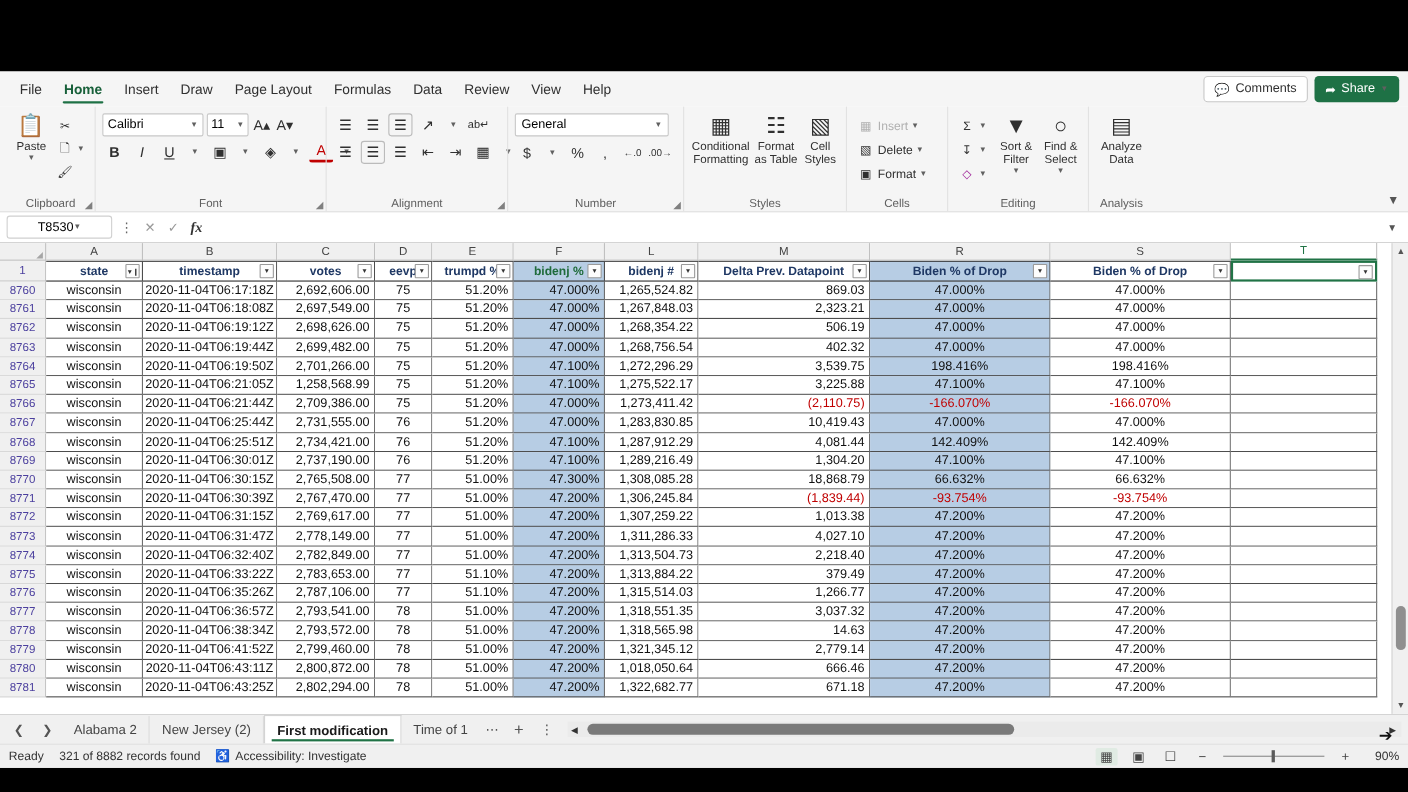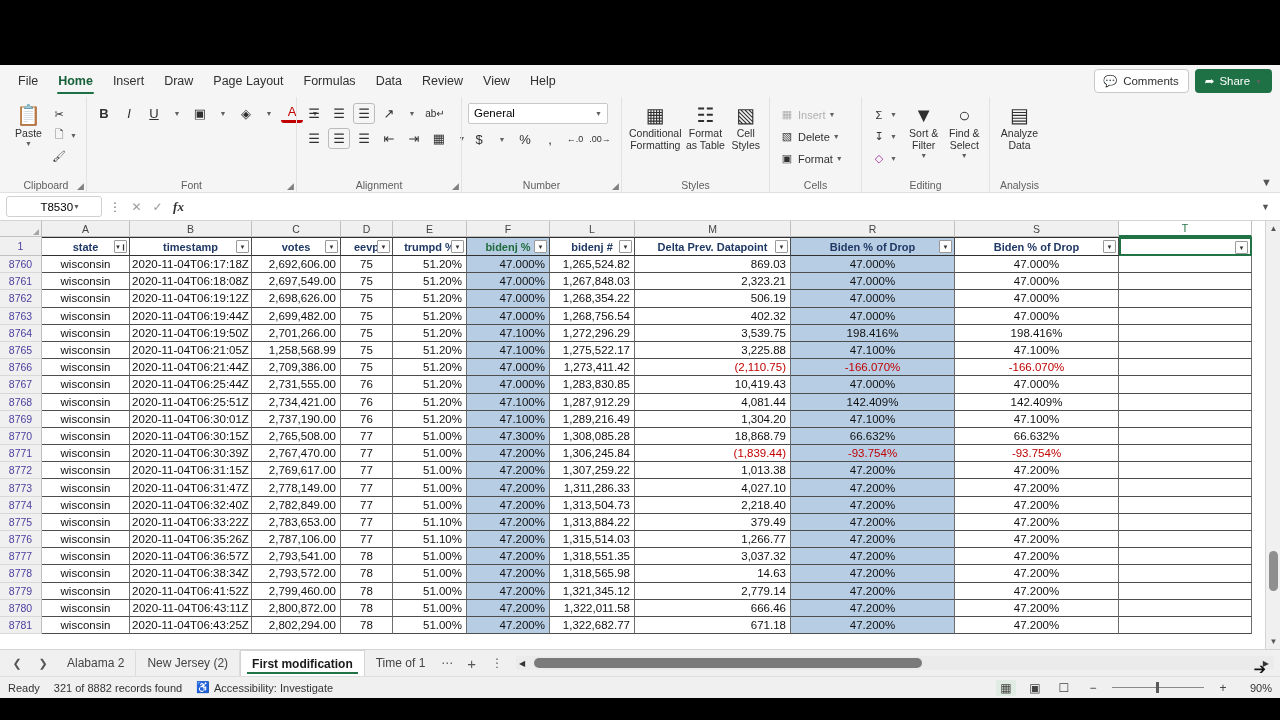--- a/index.html
+++ b/index.html
@@ -107,21 +107,21 @@
   .ribbon-collapse { position:absolute; right:8px; bottom:4px; font-size:11px; color:#555; }
 
   
   .formulabar {
     flex:0 0 28px; background:#fff; display:flex; align-items:center;
     gap:4px; padding:0 6px; border-bottom:1px solid #d4d4d4;
   }
   .namebox {
     width:96px; height:21px; border:1px solid #d0d0d0; background:#fff;
     border-radius:3px; font-size:11.5px; display:flex; align-items:center;
-    justify-content:flex-end; padding:0 21px;
+    justify-content:center; padding:0 9px;
   }
   .fb-dots { color:#666; font-size:12px; padding:0 3px; }
   .fb-ico { width:17px; text-align:center; font-size:12px; color:#9a9a9a; }
   .fb-fx { font-style:italic; font-weight:bold; font-family:"Liberation Serif",serif; color:#333; font-size:13px; }
   .fb-input {
     flex:1; height:20px; border:1px solid transparent; background:#fff;
     font-size:12px; padding:0 4px; display:flex; align-items:center;
   }
   .fb-expand { font-size:9px; color:#555; padding:0 4px; }
 
@@ -298,20 +298,32 @@
               <span class="icobox">🖌</span>
             </div>
         </div>
       </div>
       <div class="rgroup-label">Clipboard</div>
       <div class="rgroup-launcher">◢</div>
     </div>
 
     <div class="rgroup" style="width:210px">
       <div class="rgroup-body" style="flex-direction:column; gap:3px;">
+        <div class="fontrow">
+          <div class="fontname">
+            <span>Calibri</span>
+            <span class="caret">▼</span>
+          </div>
+          <div class="fontsize">
+            <span>11</span>
+            <span class="caret">▼</span>
+          </div>
+          <div class="fbtn sm">A▴</div>
+          <div class="fbtn sm">A▾</div>
+        </div>
         <div class="fontrow">
           <div class="fbtn">
               <b>B</b>
             </div>
           <div class="fbtn">
               <i>I</i>
             </div>
           <div class="fbtn">
               <u>U</u>
             </div>
@@ -829,21 +841,21 @@
             <div class="cell c" style="width: 133px; flex: 0 0 133px;"></div>
           </div>
           <div class="grow">
             <div class="rowhdr">8780</div>
             <div class="cell c" style="width: 88px; flex: 0 0 88px;">wisconsin</div>
             <div class="cell c" style="width: 122px; flex: 0 0 122px;">2020-11-04T06:43:11Z</div>
             <div class="cell r" style="width: 89px; flex: 0 0 89px;">2,800,872.00</div>
             <div class="cell c" style="width: 52px; flex: 0 0 52px;">78</div>
             <div class="cell r" style="width: 74px; flex: 0 0 74px;">51.00%</div>
             <div class="cell r hl" style="width: 83px; flex: 0 0 83px;">47.200%</div>
-            <div class="cell r" style="width: 85px; flex: 0 0 85px;">1,322,011.58</div>
+            <div class="cell r" style="width: 85px; flex: 0 0 85px;">1,018,050.64</div>
             <div class="cell r" style="width: 156px; flex: 0 0 156px;">666.46</div>
             <div class="cell c hl" style="width: 164px; flex: 0 0 164px;">47.200%</div>
             <div class="cell c" style="width: 164px; flex: 0 0 164px;">47.200%</div>
             <div class="cell c" style="width: 133px; flex: 0 0 133px;"></div>
           </div>
           <div class="grow">
             <div class="rowhdr">8781</div>
             <div class="cell c" style="width: 88px; flex: 0 0 88px;">wisconsin</div>
             <div class="cell c" style="width: 122px; flex: 0 0 122px;">2020-11-04T06:43:25Z</div>
             <div class="cell r" style="width: 89px; flex: 0 0 89px;">2,802,294.00</div>

